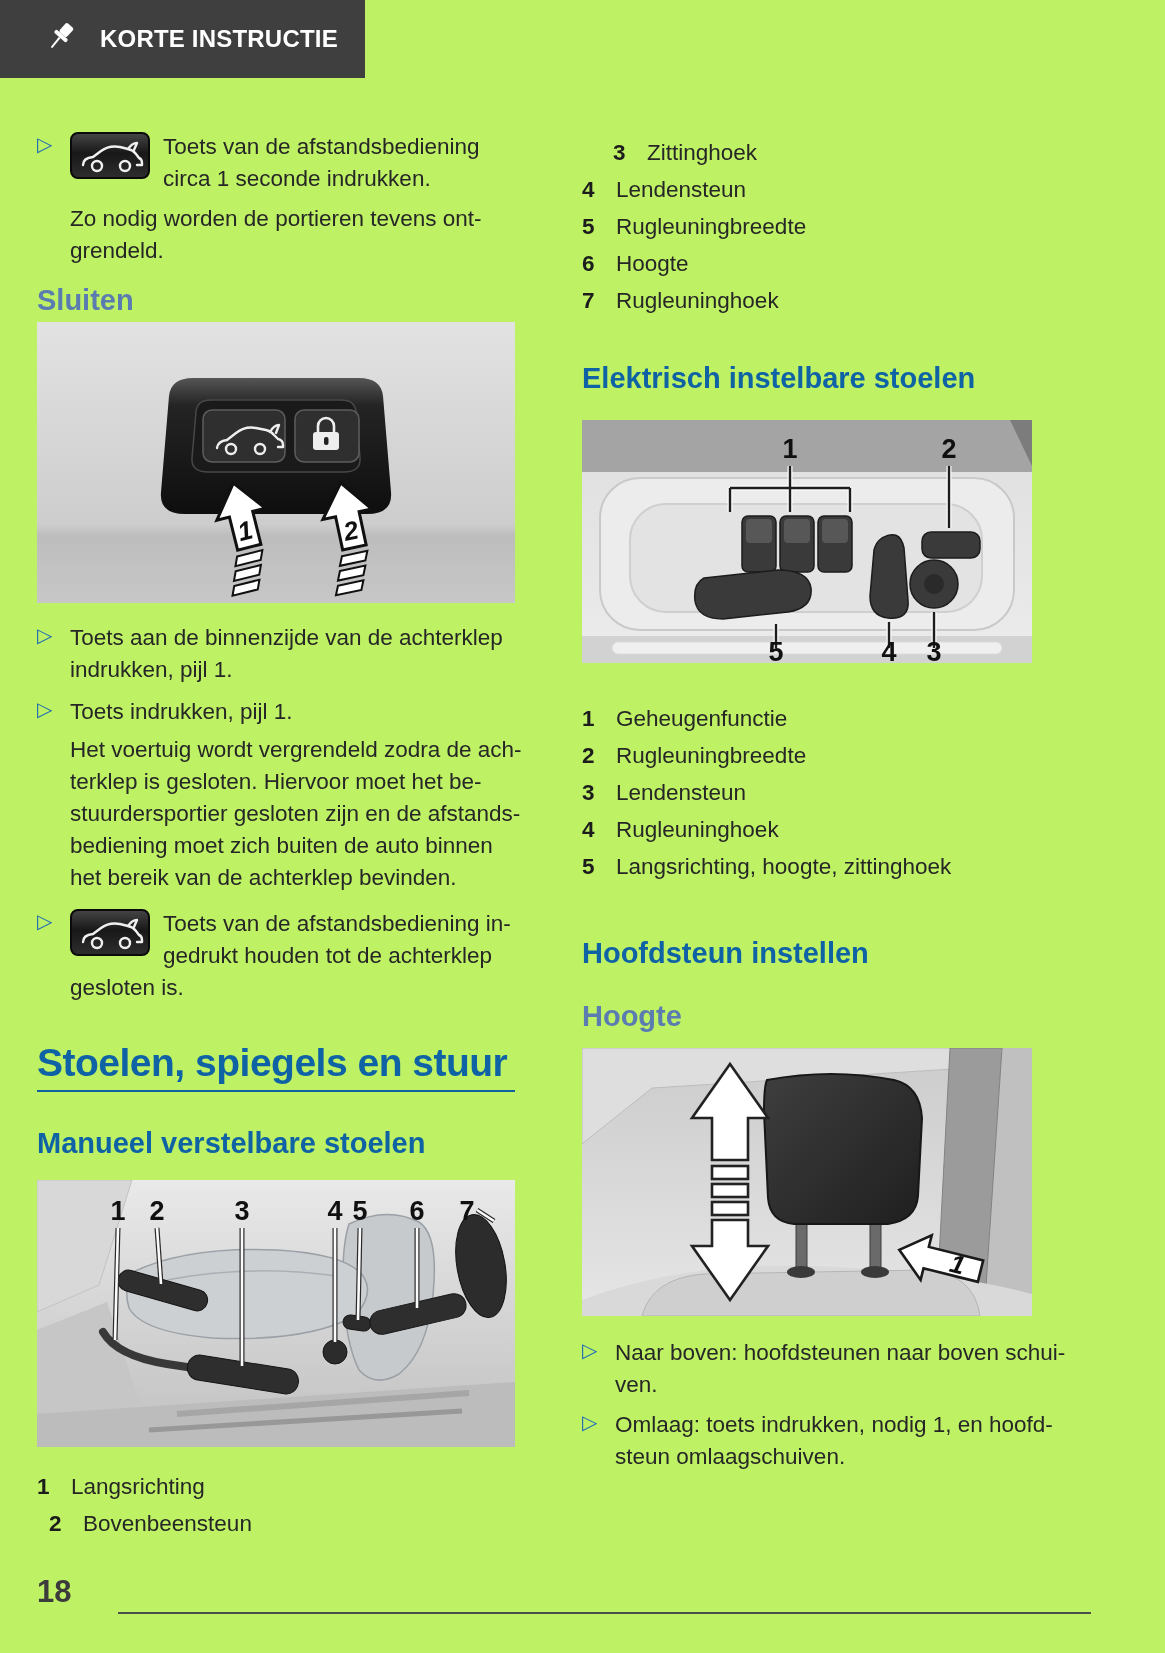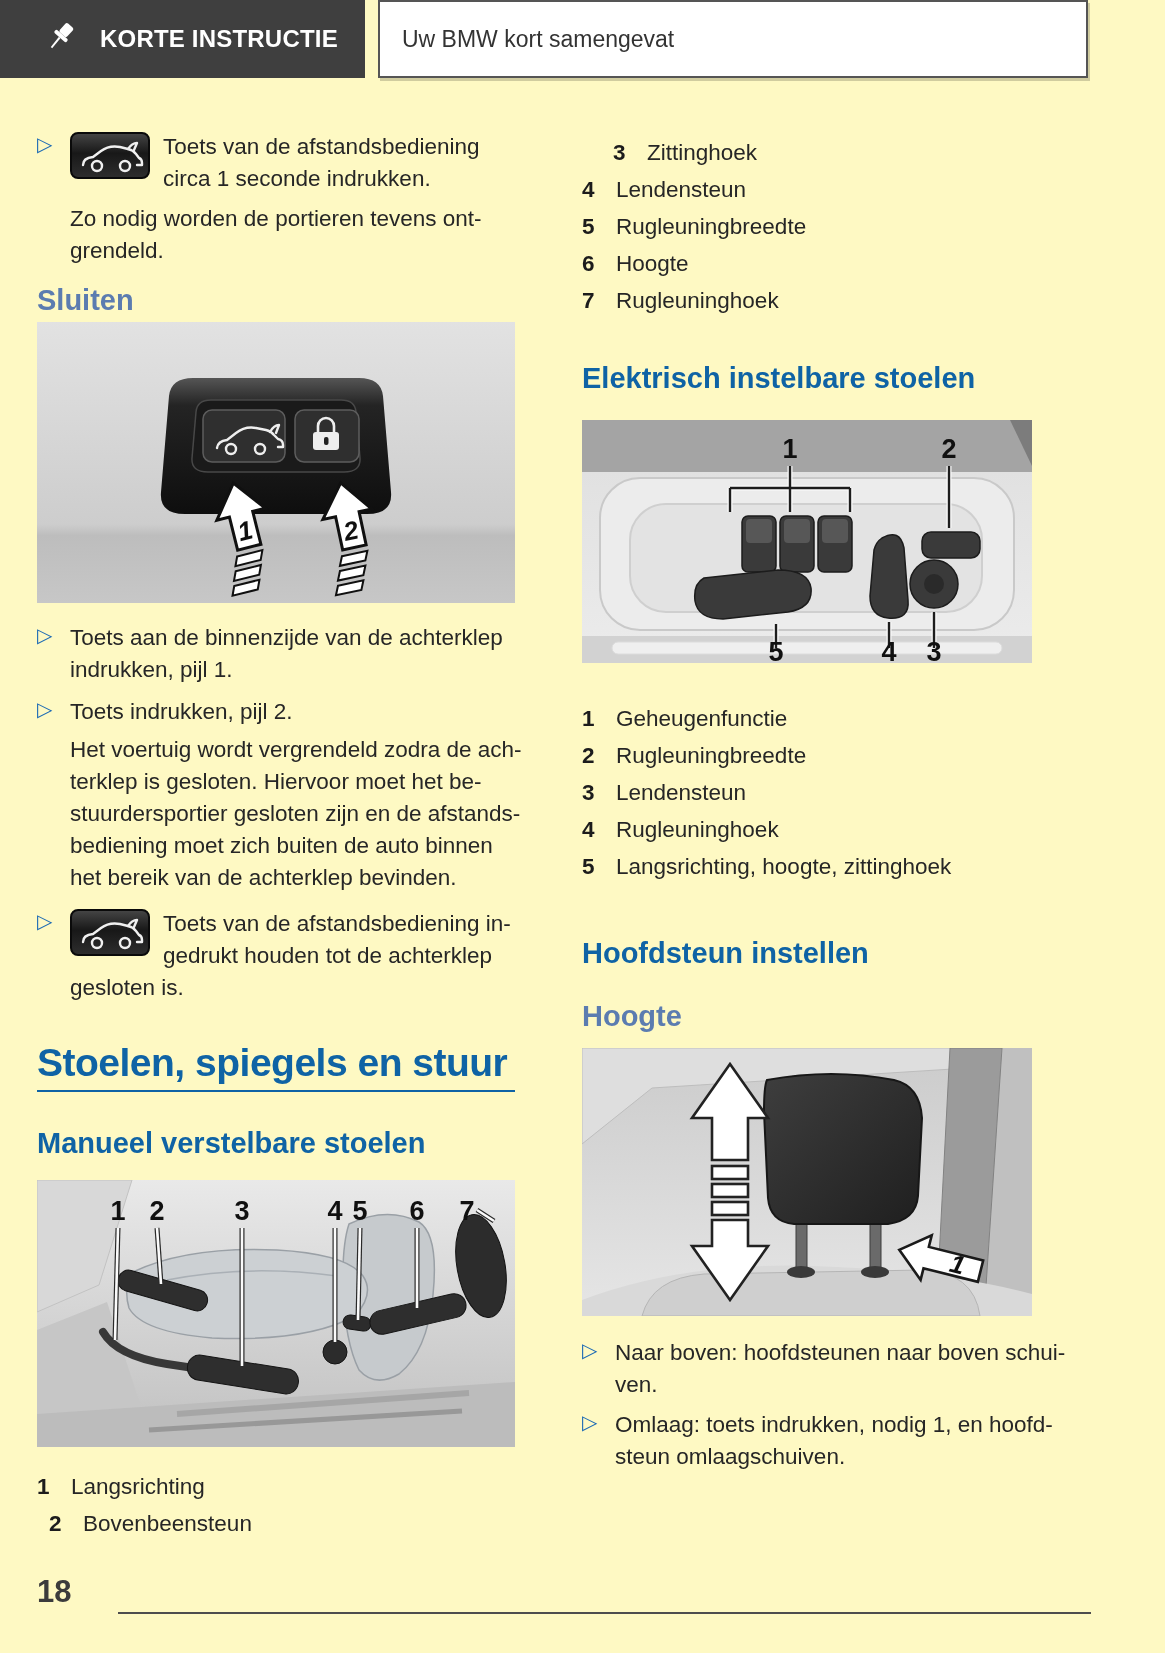--- a/index.html
+++ b/index.html
@@ -1,16 +1,16 @@
 <!DOCTYPE html>
 <html><head>
 <meta charset="utf-8">
 <style>
   html,body{margin:0;padding:0;background:#fff;}
-  .page{position:relative;width:1165px;height:1653px;background:#fef9c3;overflow:hidden;
+  .page{position:relative;width:1165px;height:1653px;background:#bef264;overflow:hidden;
         font-family:"Liberation Sans","DejaVu Sans",sans-serif;color:#262626;}
   .abs{position:absolute;}
   
   .badge{position:absolute;left:0;top:0;width:365px;height:78px;background:#3f3f3f;
          display:flex;align-items:center;padding-left:46px;box-sizing:border-box;}
   .badge-label{color:#ffffff;font-weight:bold;font-size:24px;letter-spacing:.2px;margin-left:24px;white-space:nowrap;}
   .title-box{position:absolute;left:378px;top:0;width:710px;height:78px;box-sizing:border-box;
              border:2px solid #555;background:#fff;display:flex;align-items:center;
              padding-left:22px;box-shadow:2px 3px 0 rgba(0,0,0,.18);}
   .title-box span{font-size:23px;color:#333;}
@@ -52,23 +52,20 @@
 
   <div class="badge">
     <svg width="30" height="34" viewBox="0 0 30 34">
       <g transform="rotate(42 15 14)" fill="#ffffff">
         <rect x="10" y="0" width="10" height="12" rx="2"></rect>
         <rect x="7" y="12" width="16" height="4" rx="1.5"></rect>
         <path d="M14 16 h2 l0.6 13 -1.8 0z"></path>
       </g>
     </svg>
     <span class="badge-label">KORTE INSTRUCTIE</span>
-  </div>
-  <div class="title-box">
-    <span>Uw BMW kort samengevat</span>
   </div>
 
   <div class="col left">
 
     <div class="bullet" style="top:131px;">
       <span class="tri">▷</span>
       <svg class="fob" viewBox="0 0 80 47">
         <defs>
             <linearGradient id="fobg" x1="0" y1="0" x2="0" y2="1">
           <stop offset="0" stop-color="#464646"></stop>
@@ -144,21 +141,21 @@
     </div>
 
     <div class="bullet" style="top:622px;">
       <span class="tri">▷</span>
       <div class="body-text btxt">Toets aan de binnenzijde van de achterklep
 indrukken, pijl 1.</div>
     </div>
 
     <div class="bullet" style="top:696px;">
       <span class="tri">▷</span>
-      <div class="body-text btxt">Toets indrukken, pijl 2.</div>
+      <div class="body-text btxt">Toets indrukken, pijl 1.</div>
     </div>
 
     <div class="abs body-text indent" style="top:734px;">Het voertuig wordt vergrendeld zodra de ach-
 terklep is gesloten. Hiervoor moet het be-
 stuurdersportier gesloten zijn en de afstands-
 bediening moet zich buiten de auto binnen
 het bereik van de achterklep bevinden.</div>
 
     <div class="bullet" style="top:908px;">
       <span class="tri">▷</span>

